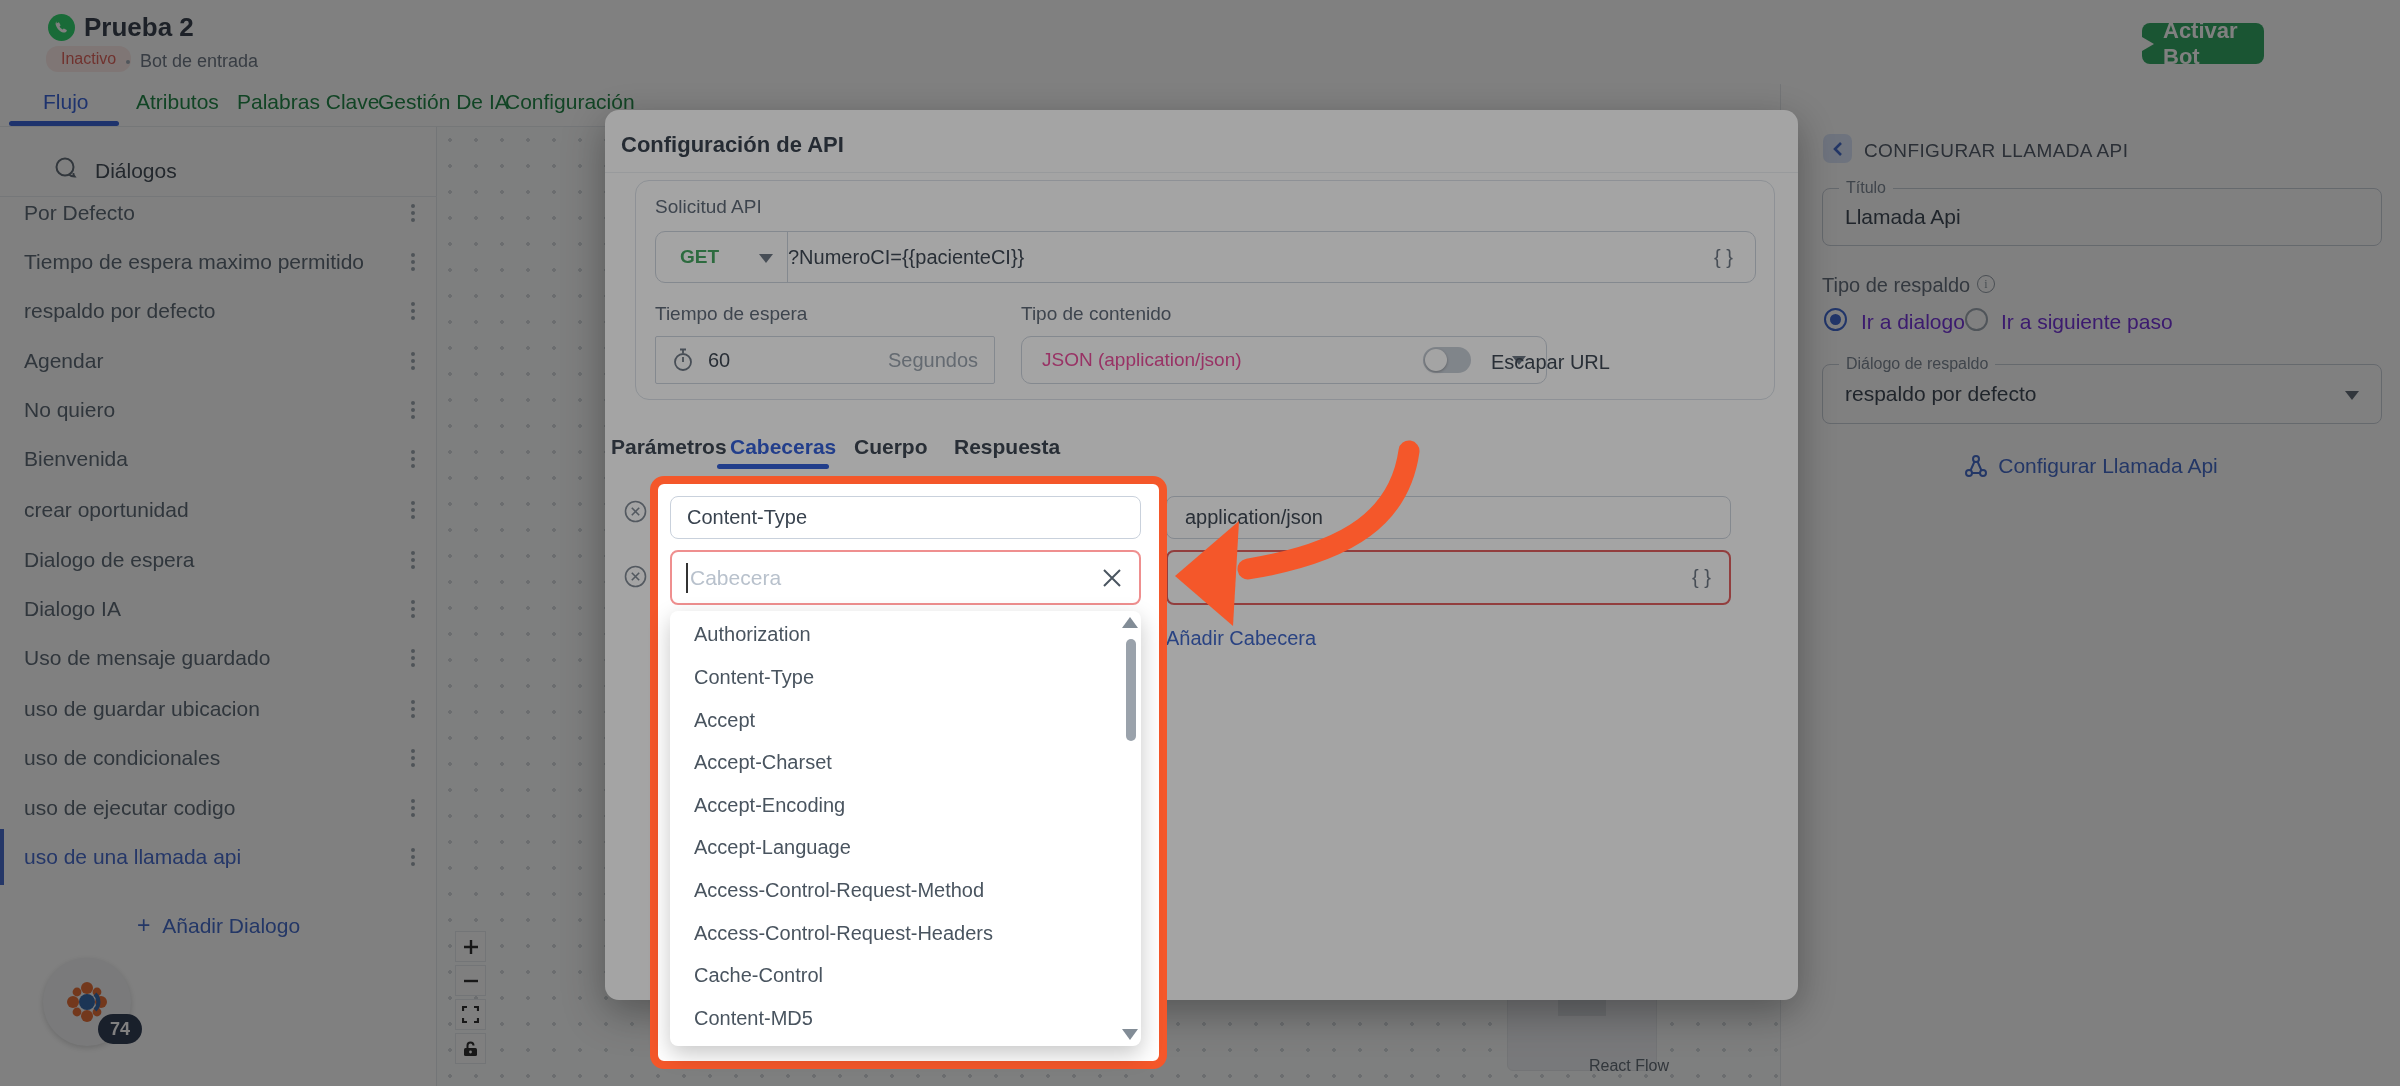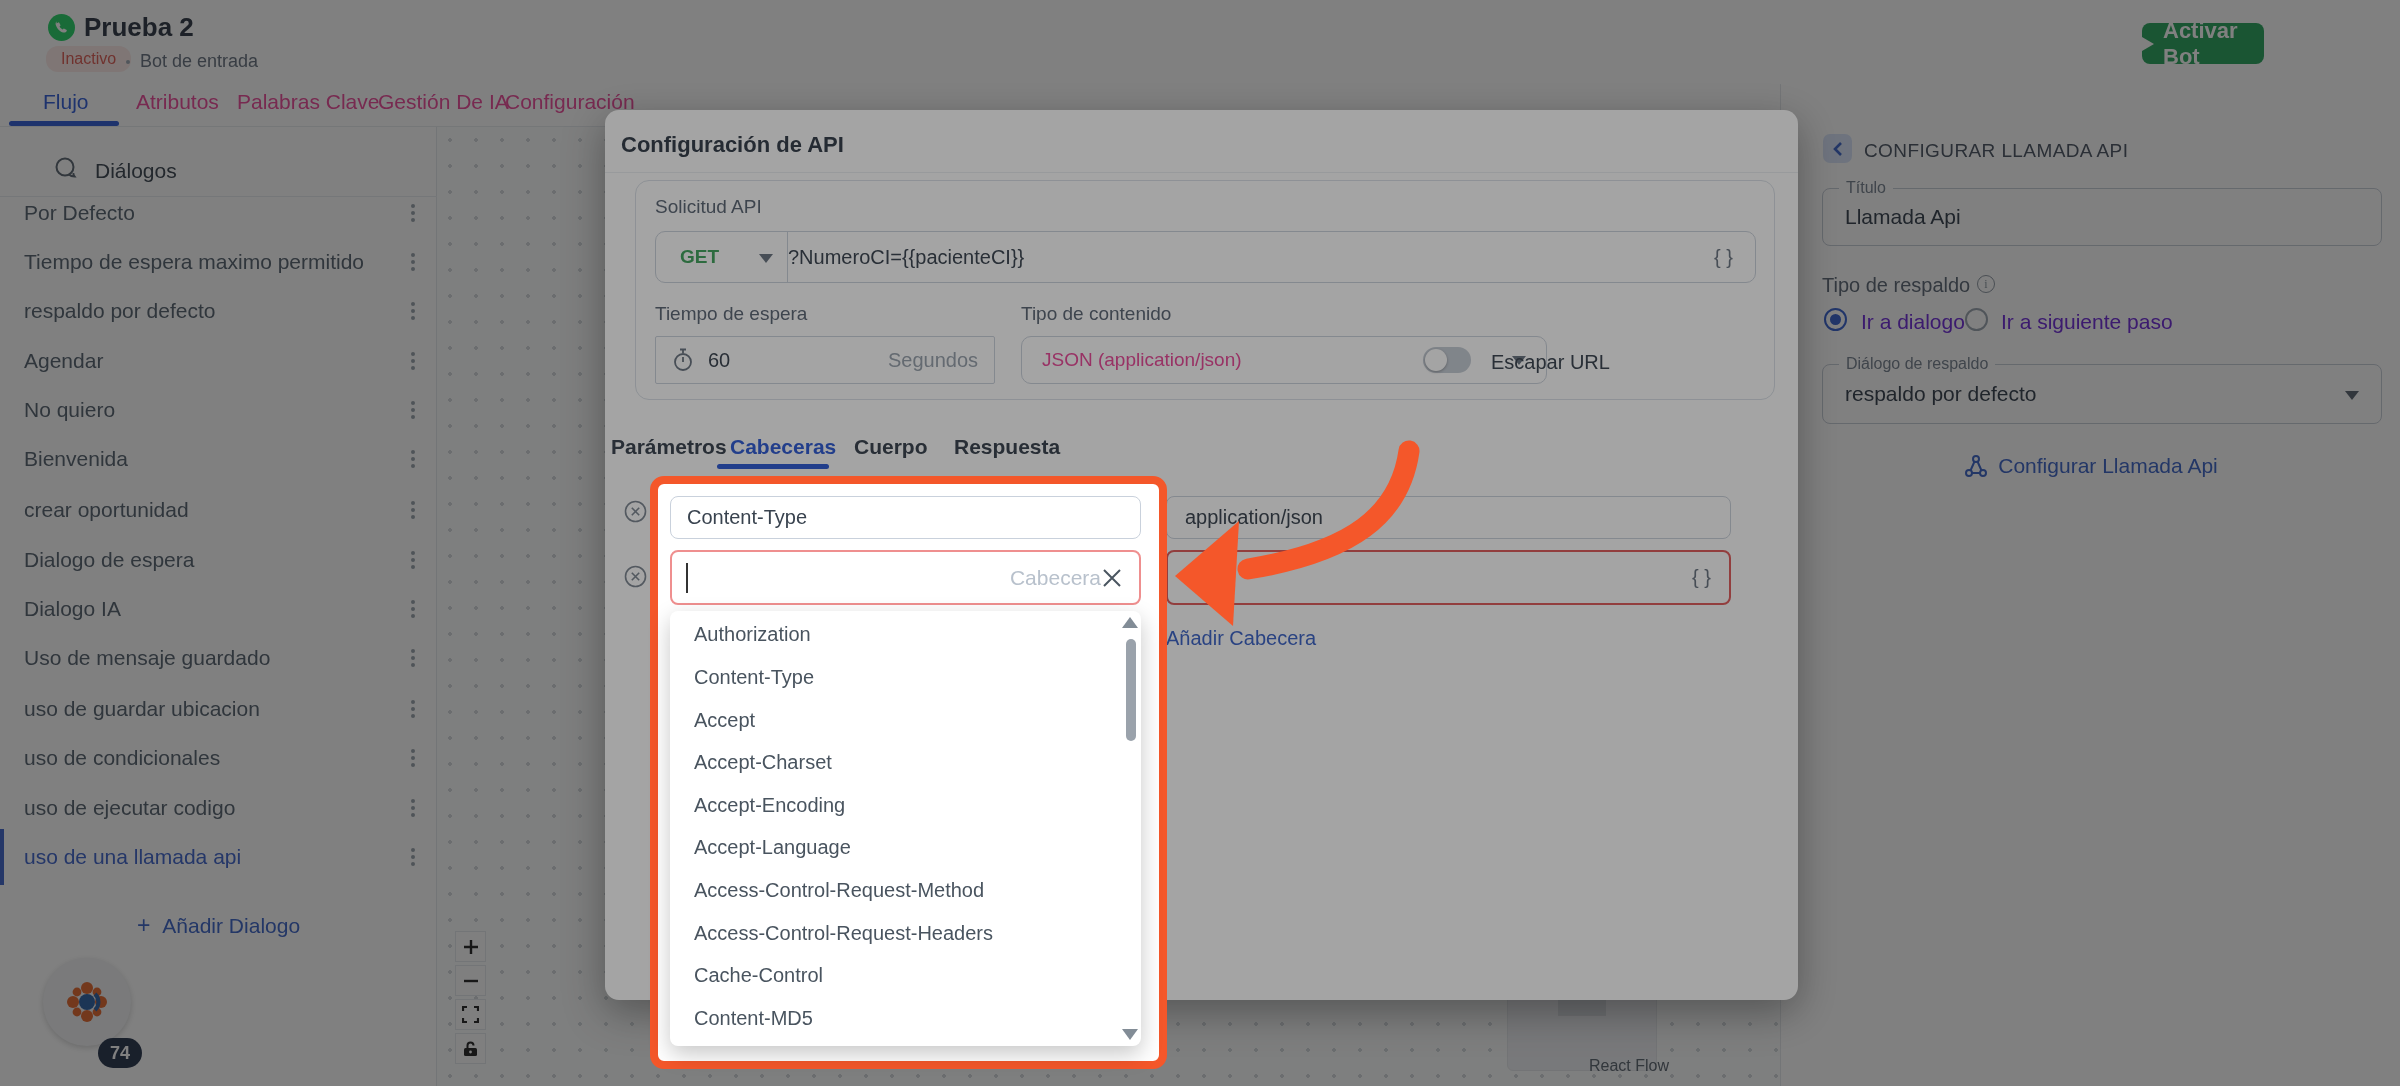--- a/index.html
+++ b/index.html
@@ -8,21 +8,21 @@
   #app { position:relative; width:2400px; height:1086px; background:#fff; overflow:hidden; }
 
   
   .header { position:absolute; left:0; top:0; width:2400px; height:127px; background:#fff; border-bottom:1px solid #e6eaee; z-index:1; }
   .wa-icon { position:absolute; left:48px; top:14px; width:27px; height:27px; }
   .bot-name { position:absolute; left:84px; top:12px; font-size:26px; font-weight:bold; color:#2d3743; }
   .status-badge { position:absolute; left:46px; top:46px; padding:4px 15px; font-size:16px; color:#dc5a52; background:#fbe9e7; border-radius:12px; }
   .dot-sep { position:absolute; left:126px; top:60px; width:4px; height:4px; border-radius:50%; background:#9aa4af; }
   .bot-type { position:absolute; left:140px; top:51px; font-size:18px; color:#66717f; }
   .top-tabs { position:absolute; left:0; top:84px; width:1780px; height:43px; }
-  .top-tab { position:absolute; top:6px; font-size:21px; color:#ec4899; cursor:pointer; }
+  .top-tab { position:absolute; top:6px; font-size:21px; color:#15803d; cursor:pointer; }
   .top-tab.active { color:#2e5bd7; }
   .top-tab-underline { position:absolute; left:9px; top:37px; width:110px; height:5px; background:#2e5bd7; border-radius:3px; }
   .activate-btn { position:absolute; left:2142px; top:23px; width:122px; height:41px; background:#27a45b; border-radius:8px; display:flex; align-items:center; justify-content:center; gap:9px; cursor:pointer; }
   .activate-btn .play { width:0; height:0; border-left:12px solid #fff; border-top:7px solid transparent; border-bottom:7px solid transparent; }
   .activate-btn .lbl { color:#fff; font-size:22px; font-weight:bold; }
 
   
   .sidebar { position:absolute; left:0; top:127px; width:437px; height:959px; background:#fff; border-right:1px solid #e3e7eb; z-index:1; }
   .sb-title { position:absolute; left:95px; top:32px; font-size:21px; color:#39434f; }
   .sb-title-icon { position:absolute; left:52px; top:28px; width:28px; height:28px; }
@@ -40,21 +40,21 @@
   .canvas { position:absolute; left:437px; top:127px; width:1963px; height:959px; background:#fafbfc;
     background-image:radial-gradient(#d2d6da 1.6px, transparent 1.6px); background-size:26px 26px; z-index:0; }
   .flow-node { position:absolute; left:1070px; top:860px; width:150px; height:84px; background:#eef0f3; border:1px solid #e2e5e9; border-radius:6px; }
   .flow-node .inner { position:absolute; left:50px; top:9px; width:48px; height:19px; background:#d7dbe0; }
   .rf-controls { position:absolute; left:18px; top:804px; width:31px; }
   .rf-btn { width:31px; height:31px; margin-bottom:3px; background:#fcfcfd; border:1px solid #e3e6ea; display:flex; align-items:center; justify-content:center; color:#222; font-size:22px; cursor:pointer; }
   .rf-attribution { position:absolute; left:1152px; top:930px; font-size:16px; color:#5a646e; }
 
   .avatar { position:absolute; left:43px; top:958px; width:88px; height:88px; border-radius:50%; background:#f1f2f4; box-shadow:0 2px 6px rgba(0,0,0,.18); z-index:2; cursor:pointer; }
   .avatar svg { position:absolute; left:22px; top:22px; }
-  .avatar-badge { position:absolute; left:98px; top:1014px; min-width:44px; height:30px; padding:0 12px; background:#25324b; border-radius:16px; color:#fff; font-size:18px; font-weight:bold; display:flex; align-items:center; justify-content:center; z-index:3;margin-top:24px; }
+  .avatar-badge { position:absolute; left:98px; top:1014px; min-width:44px; height:30px; padding:0 12px; background:#25324b; border-radius:16px; color:#fff; font-size:18px; font-weight:bold; display:flex; align-items:center; justify-content:center; z-index:3; }
 
   
   .right-panel { position:absolute; left:1780px; top:84px; width:620px; height:1002px; background:#fff; border-left:1px solid #e4e8ec; z-index:1; }
   .rp-back { position:absolute; left:42px; top:50px; width:29px; height:29px; background:#d9e4fa; border-radius:7px; display:flex; align-items:center; justify-content:center; cursor:pointer; }
   .rp-title { position:absolute; left:83px; top:56px; font-size:19px; letter-spacing:.4px; color:#4a5462; }
   .field { position:absolute; border:1.5px solid #c6cdd7; border-radius:8px; background:#fff; }
   .field .flabel { position:absolute; left:16px; top:-10px; background:#fff; padding:0 7px; font-size:16px; color:#76818f; white-space:nowrap; }
   .field .fvalue { position:absolute; left:22px; top:50%; transform:translateY(-50%); font-size:21px; color:#323d4b; white-space:nowrap; }
   .rp-titulo { left:41px; top:104px; width:560px; height:58px; }
   .rp-respaldo-label { position:absolute; left:41px; top:190px; font-size:20px; color:#5c6775; }
@@ -106,21 +106,21 @@
   .m-row2-val { left:561px; top:440px; width:565px; height:55px; border:2px solid #e25b5b; }
   .m-add-header { position:absolute; left:561px; top:517px; font-size:20px; color:#3b63c8; cursor:pointer; }
 
   
   .tutorial-overlay { position:absolute; inset:0; background:rgba(15,15,15,.38); z-index:30; }
   .spotlight-box { position:absolute; left:650px; top:476px; width:517px; height:593px; border:8px solid #f4572a; border-radius:14px; background:#fff; z-index:40; }
   .hl-key1 { position:absolute; left:670px; top:496px; width:471px; height:43px; border:1.5px solid #c9d1dc; border-radius:8px; background:#fff; z-index:41; display:flex; align-items:center; }
   .hl-key1 .txt { margin-left:16px; font-size:20px; color:#39434f; }
   .hl-key2 { position:absolute; left:670px; top:550px; width:471px; height:55px; border:2px solid #ef8f8f; border-radius:8px; background:#fff; z-index:41; display:flex; align-items:center; }
   .hl-cursor { width:2px; height:30px; background:#333; margin-left:14px; }
-  .hl-key2 .ph { margin-left:2px; font-size:21px; color:#b8c1cc; flex:1;text-align:right; }
+  .hl-key2 .ph { margin-left:2px; font-size:21px; color:#b8c1cc; flex:1; }
   .hl-clear { margin-right:16px; width:22px; height:22px; cursor:pointer; }
   .hl-panel { position:absolute; left:670px; top:611px; width:471px; height:435px; background:#fff; border-radius:8px; box-shadow:0 8px 22px rgba(0,0,0,.22); z-index:41; overflow:hidden; }
   .sug-item { position:absolute; left:0; width:455px; height:43px; display:flex; align-items:center; cursor:pointer; }
   .sug-item .lbl { margin-left:24px; font-size:20px; color:#49545f; white-space:nowrap; }
   .sug-scrollbar { position:absolute; right:2px; top:2px; width:16px; height:431px; }
   .sug-up { position:absolute; right:1px; top:4px; width:0; height:0; border-left:8px solid transparent; border-right:8px solid transparent; border-bottom:11px solid #828c96; cursor:pointer; }
   .sug-down { position:absolute; right:1px; bottom:4px; width:0; height:0; border-left:8px solid transparent; border-right:8px solid transparent; border-top:11px solid #828c96; cursor:pointer; }
   .sug-thumb { position:absolute; right:3px; top:26px; width:10px; height:102px; background:#9aa2ab; border-radius:6px; cursor:pointer; }
   .arrow-svg { position:absolute; left:0; top:0; z-index:50; pointer-events:none; }
 </style>

